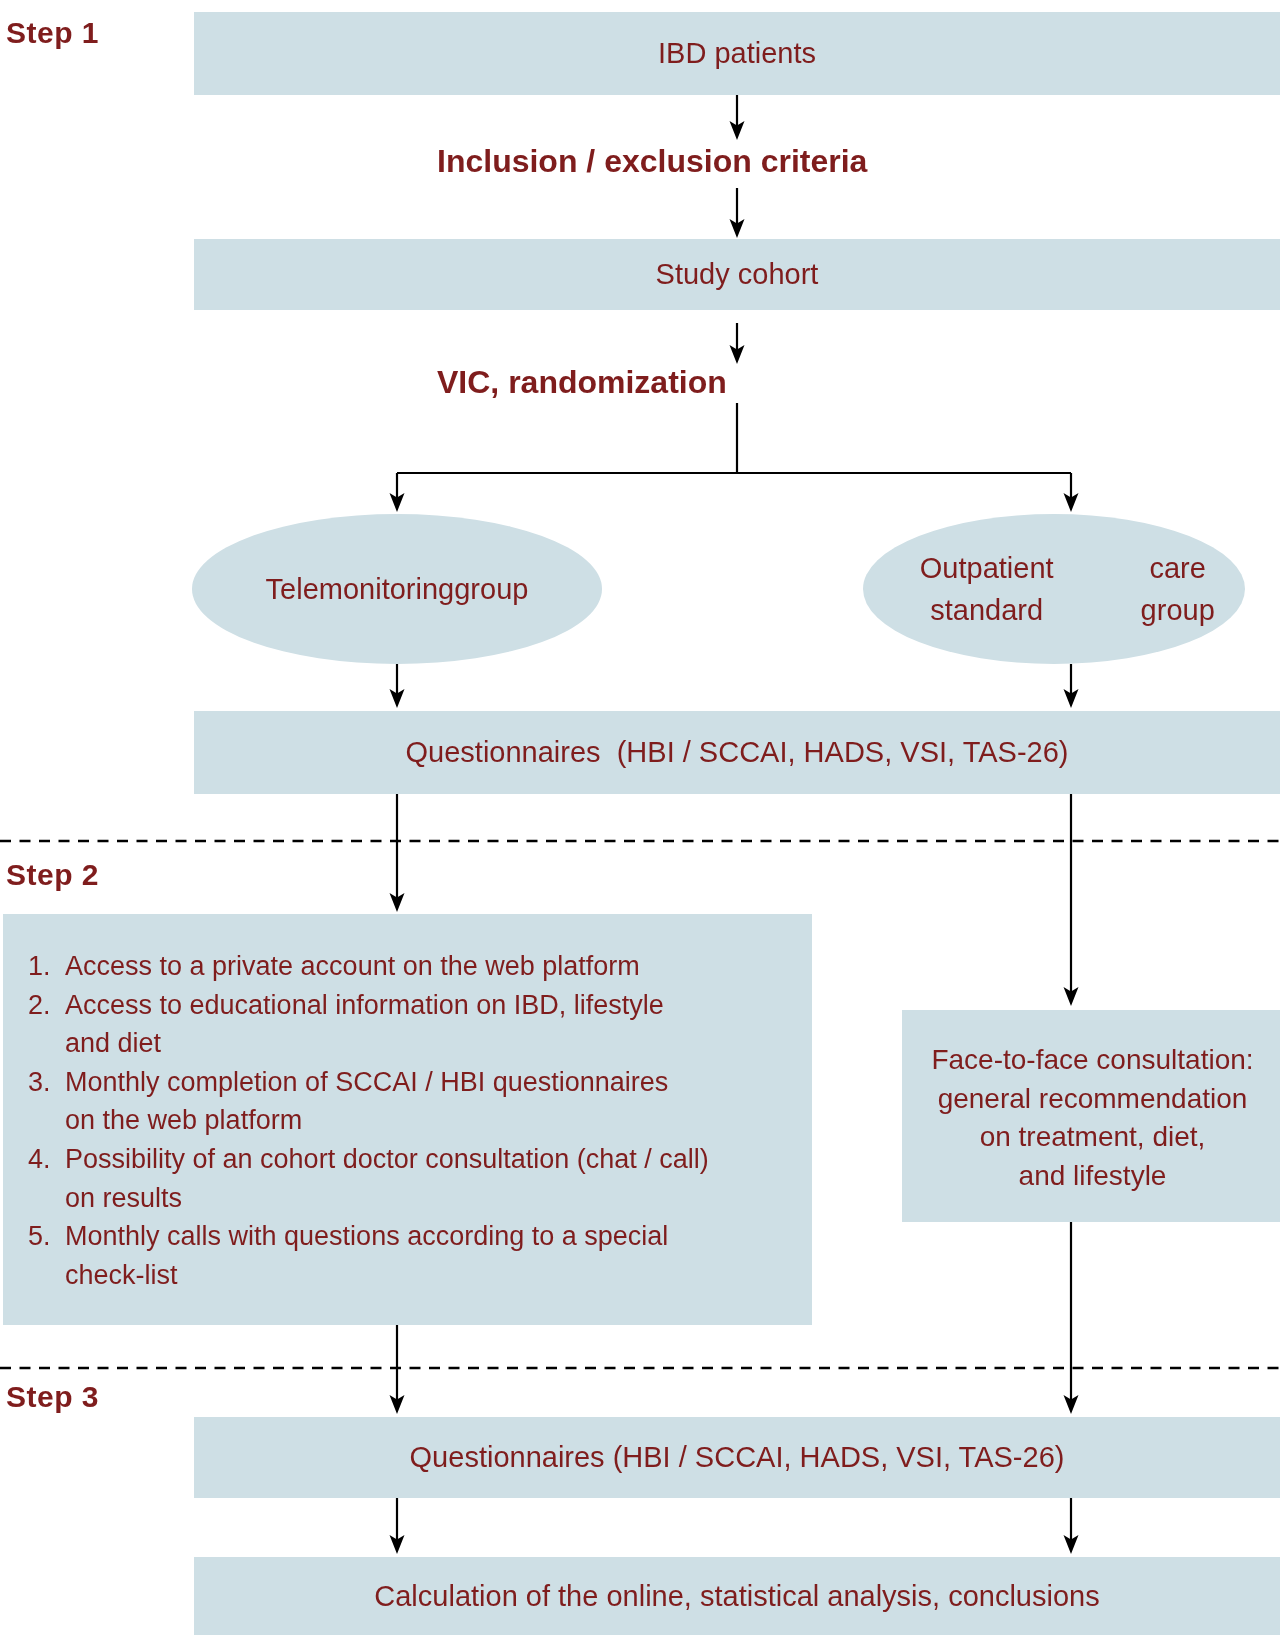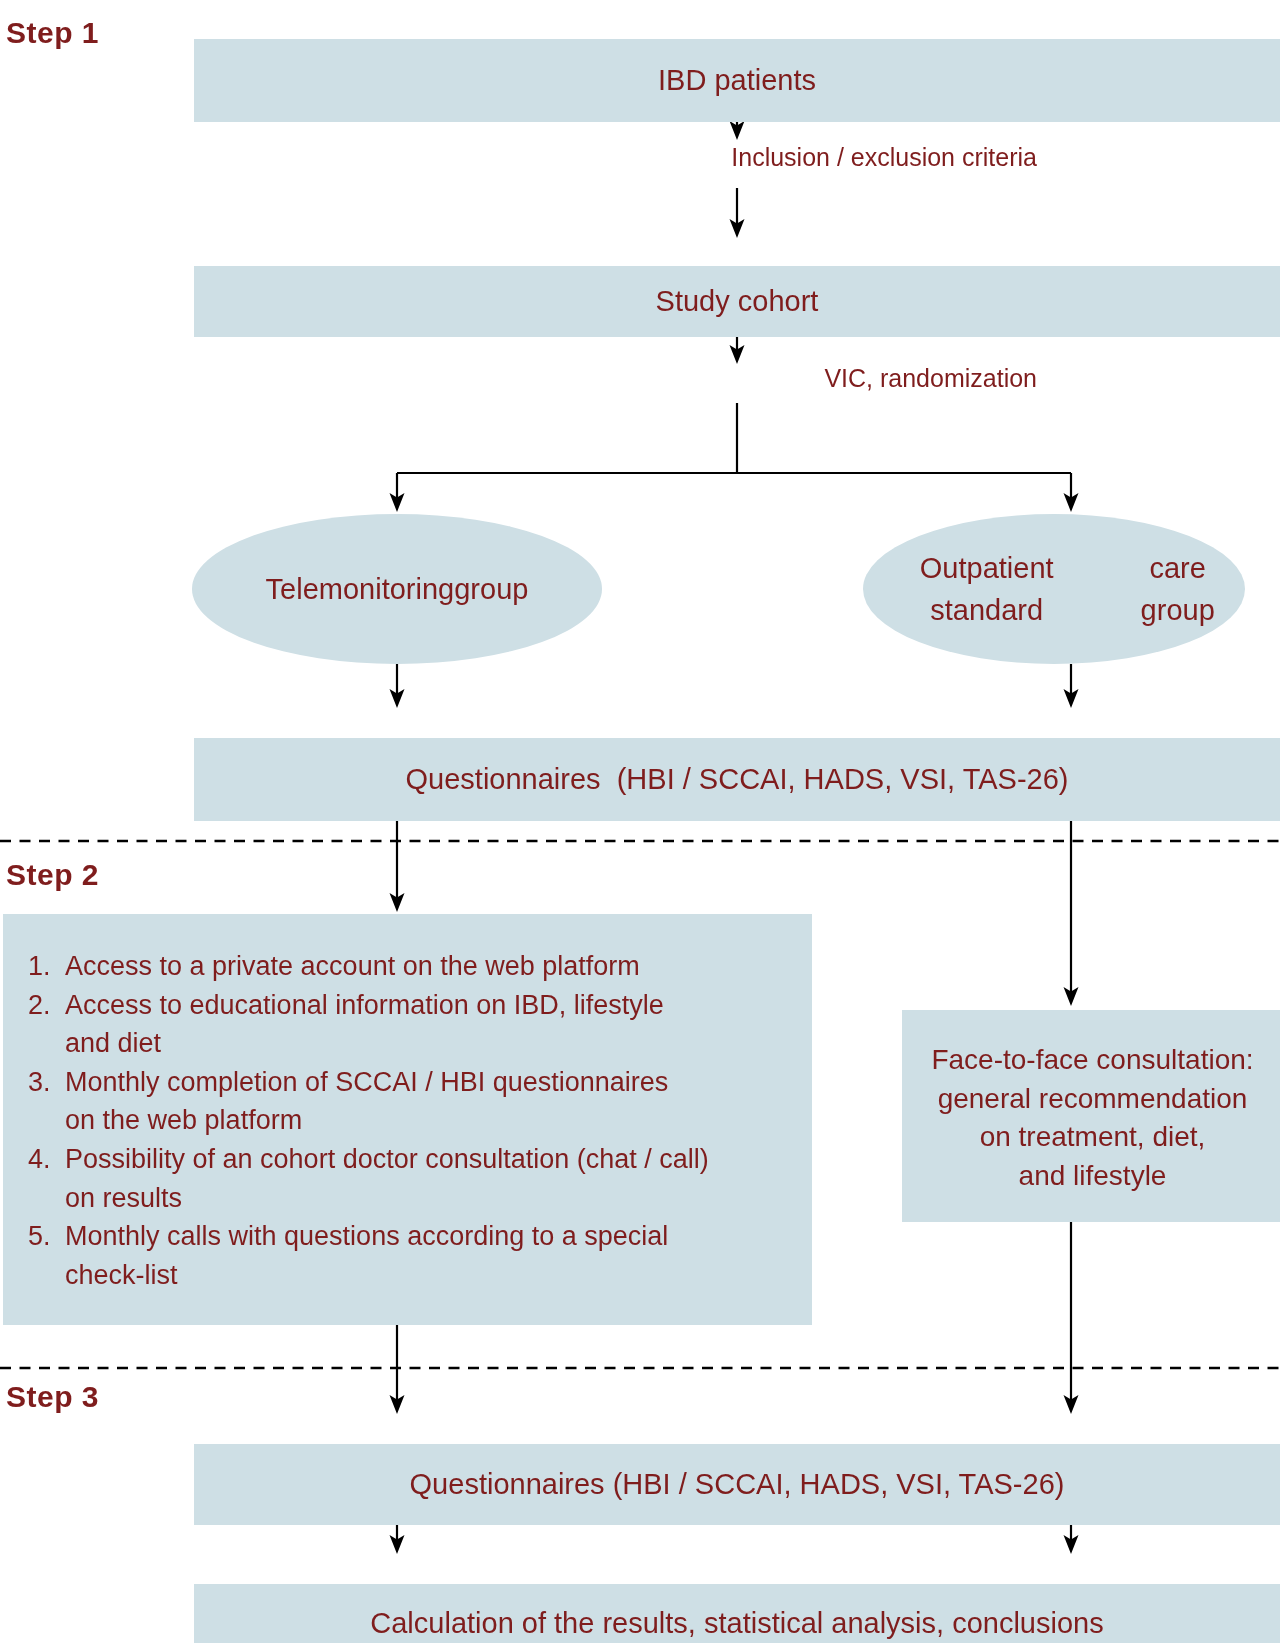--- a/index.html
+++ b/index.html
@@ -12,31 +12,31 @@
     color:#7f1d1d;
     overflow:hidden;
   }
   .abs{position:absolute;}
   .fillbox{
     background:var(--box-fill,#cedfe5);
     display:flex;
     align-items:center;
     justify-content:center;
     text-align:right;
-    margin-top:27px;
   }
   .bar-text{font-size:29px;white-space:pre;}
   .step-label{
     font-size:30px;
     font-weight:bold;
     letter-spacing:0.5px;
   }
   .free-text{
-    font-size:25px;
-    text-align:right;
+    font-size:32px;
+    text-align:left;
+    font-weight:bold;
   }
   .ellipse{
     background:var(--box-fill,#cedfe5);
     border-radius:50%;
     display:flex;
     flex-direction:row;
     align-items:center;
     justify-content:center;
     text-align:center;
     font-size:29px;
@@ -186,16 +186,16 @@
     <div>general recommendation</div>
     <div>on treatment, diet,</div>
     <div>and lifestyle</div>
   </div>
 
   <div class="abs fillbox" style="left:194px;top:1417px;width:1086px;height:81px;">
     <span class="bar-text">Questionnaires (HBI / SCCAI, HADS, VSI, TAS-26)</span>
   </div>
 
   <div class="abs fillbox" style="left:194px;top:1557px;width:1086px;height:78px;">
-    <span class="bar-text">Calculation of the results, statistical analysis, conclusions</span>
+    <span class="bar-text">Calculation of the online, statistical analysis, conclusions</span>
   </div>
 
 </div>
 
 </body></html>

